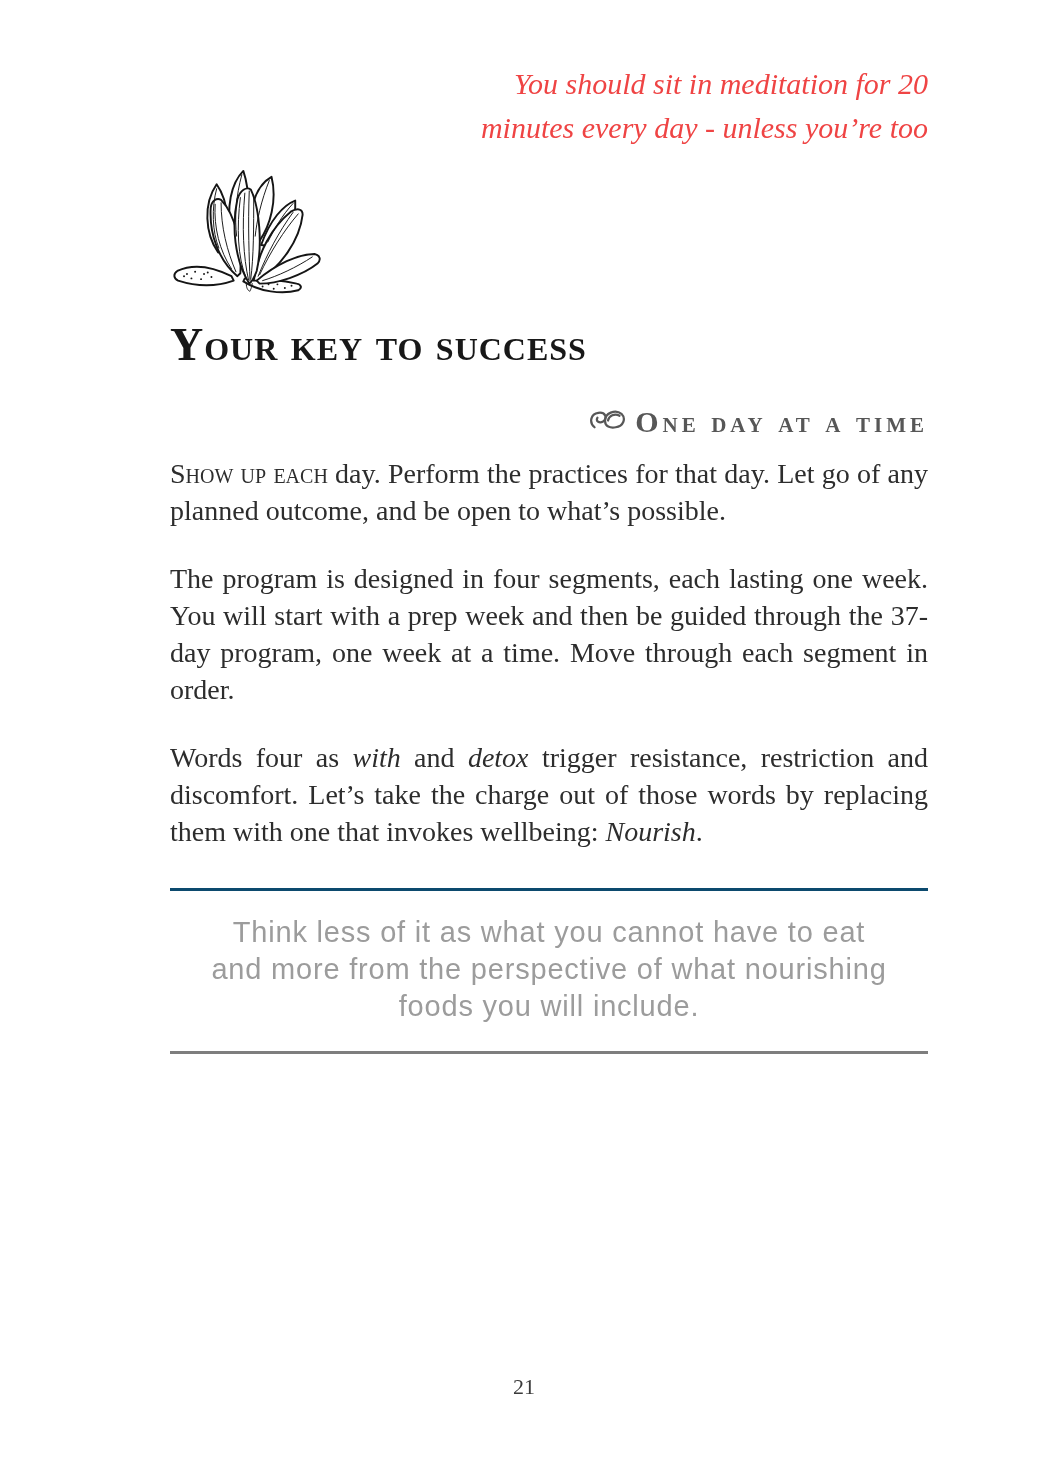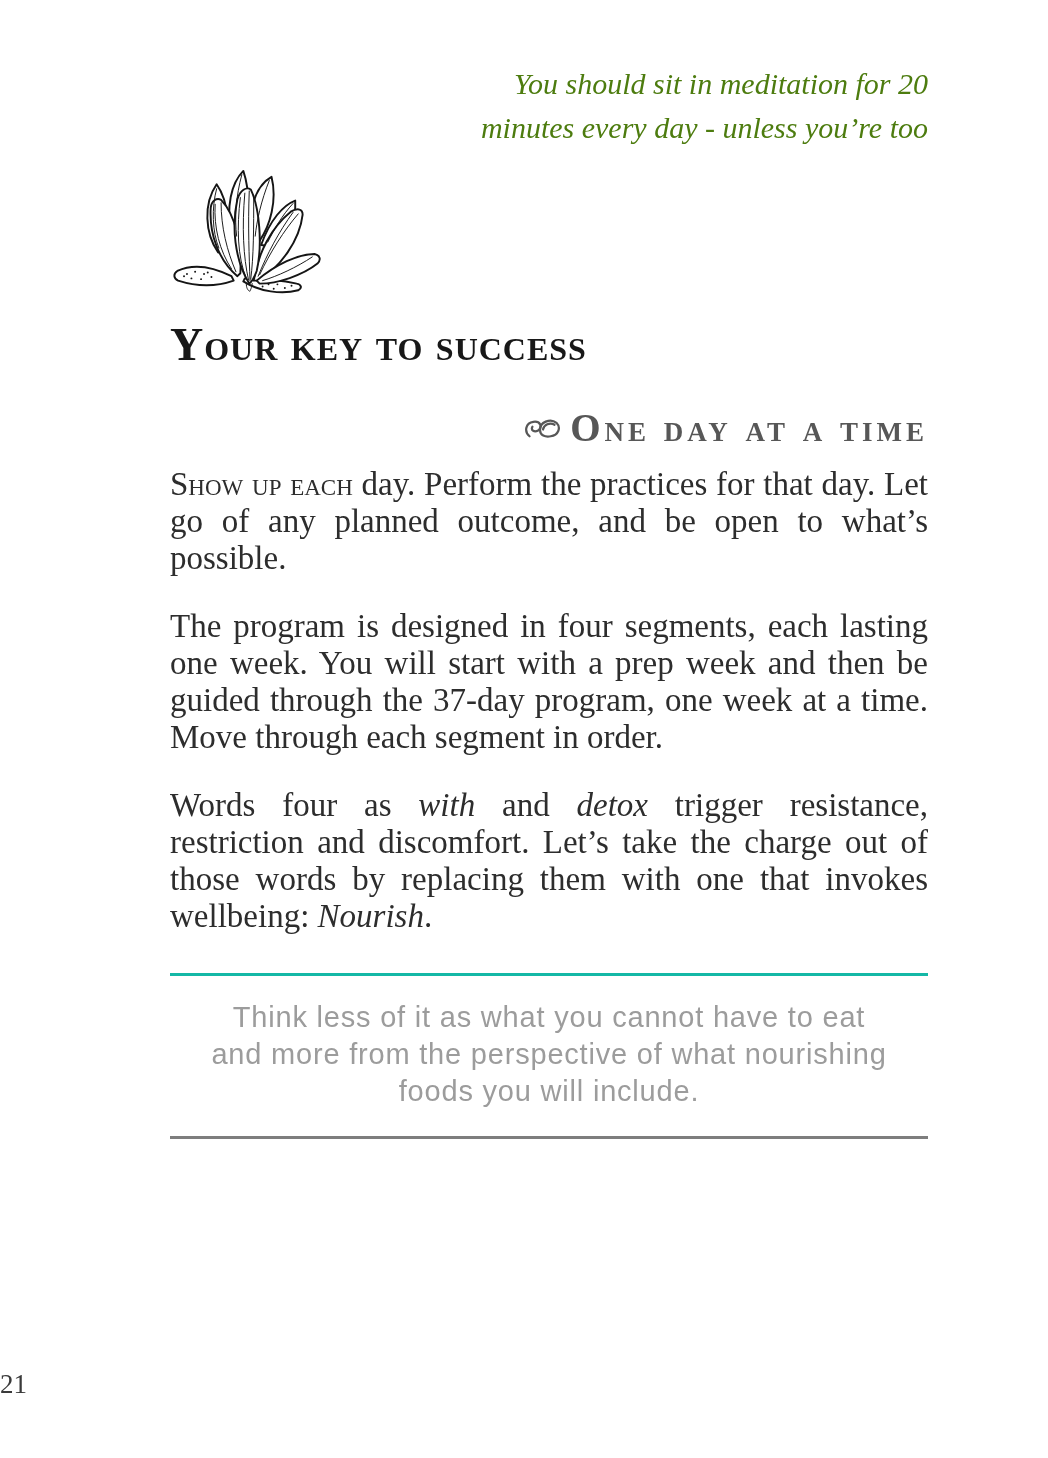--- a/index.html
+++ b/index.html
@@ -11,21 +11,21 @@
     color:#2d2d2d;
     overflow:hidden;
   }
   
   .quote-block{
     margin:62px 120px 4px 330px;
     text-align:right;
     font-style:italic;
     font-size:30px;
     line-height:44px;
-    color:#4d7c0f;
+    color:#ef4444;
   }
   .quote-line{display:block;}
   .quote-attr{margin-top:2px;}
   
   .lotus-wrap{margin:12px 0 0 164px;width:172px;height:152px;}
   .lotus-wrap svg{display:block;}
   
   .title{
     margin:6px 120px 13px 170px;
     font-variant:small-caps;
@@ -34,61 +34,61 @@
     letter-spacing:1px;
     color:#181818;
     line-height:1.1;
   }
   
   .section-head{
     margin:34px 120px 0 170px;
     text-align:right;
     font-variant:small-caps;
     font-weight:bold;
-    font-size:39px;
+    font-size:30px;
     letter-spacing:4px;
     color:#575757;
     white-space:nowrap;
   }
   .fleuron{vertical-align:-2px;margin-right:8px;}
   
   .body-copy{margin:16px 120px 0 170px;}
   .body-copy p{
     margin:0 0 31px 0;
-    font-size:33px;
+    font-size:28px;
     line-height:37px;
     text-align:justify;
     color:#2d2d2d;
   }
   .body-copy p .sc{font-variant:small-caps;}
   .body-copy p i{font-style:italic;}
   
   .pullquote-box{
     margin:38px 0 60px 0;
-    border-top:3px solid #14b8a6;
+    border-top:3px solid #0c4a6e;
     border-bottom:3px solid #7e7e7e;
     padding:23px 0 26px 0;
   }
   .pullquote{
     font-family:"Liberation Sans","DejaVu Sans",sans-serif;
     font-weight:normal;
     font-size:29px;
     line-height:37px;
     letter-spacing:0.8px;
     color:#9c9c9c;
     text-align:center;
     max-width:690px;
     margin:0 auto;
   }
   
   .page-number{
     position:absolute;
     bottom:58px;left:0;right:0;
-    text-align:left;
-    font-size:27px;
+    text-align:center;
+    font-size:22px;
     color:#3a3a3a;
   }
 </style>
 </head>
 <body>
 
 <div class="page">
 
   <div class="quote-block">
     <div>

